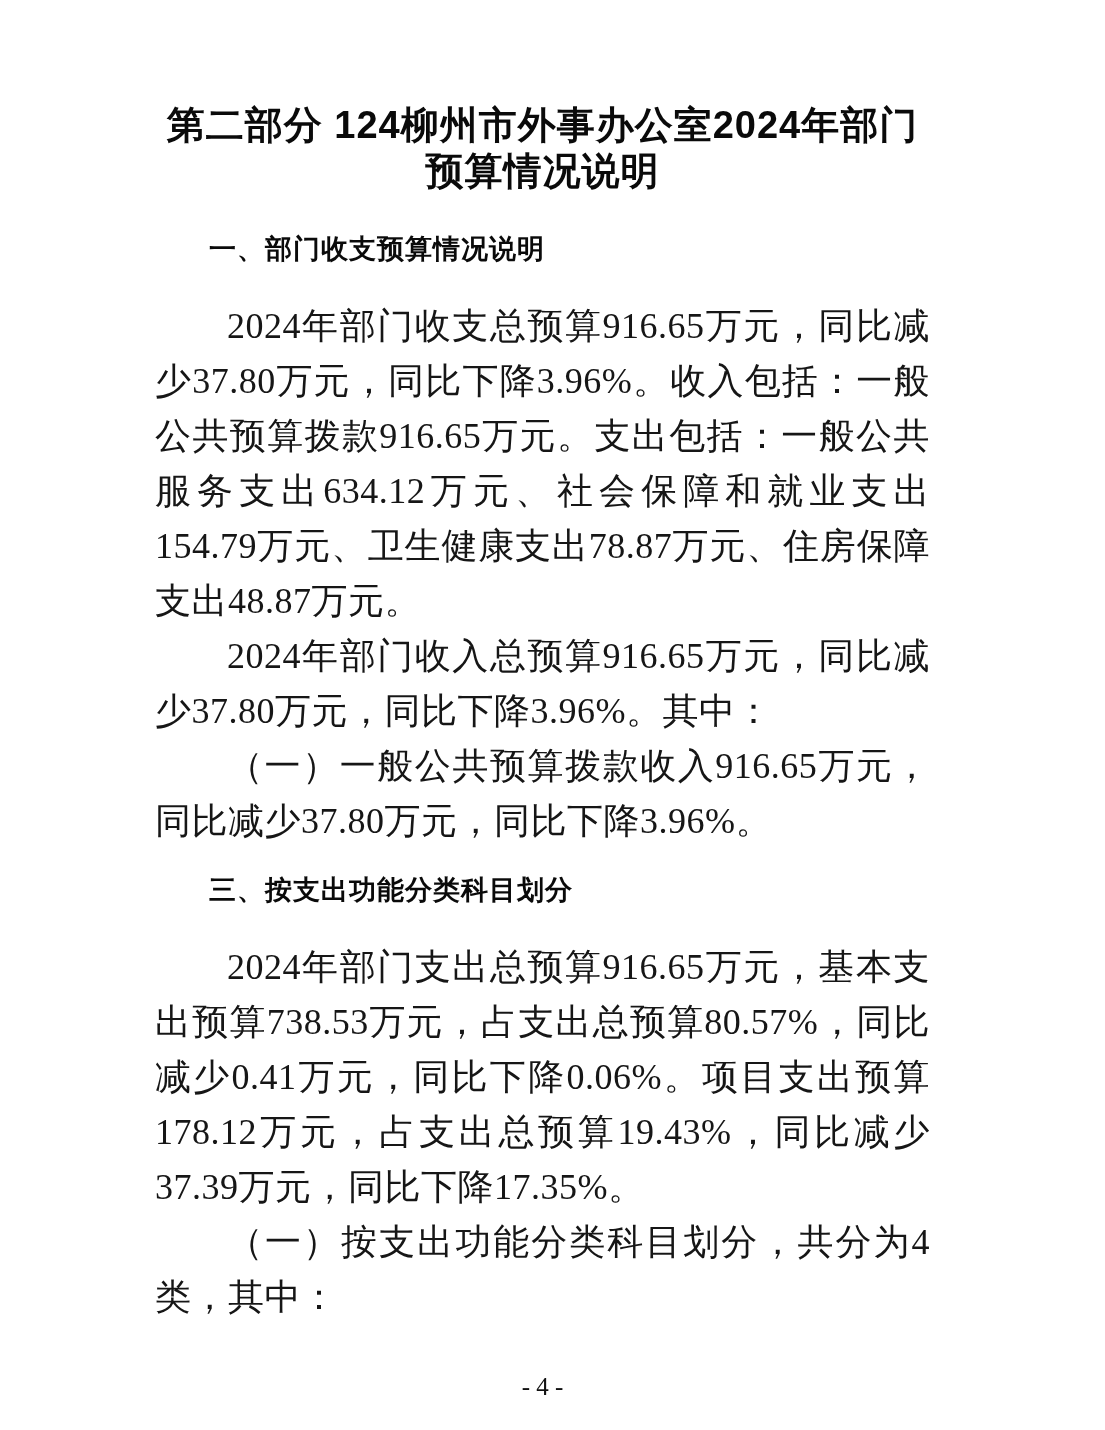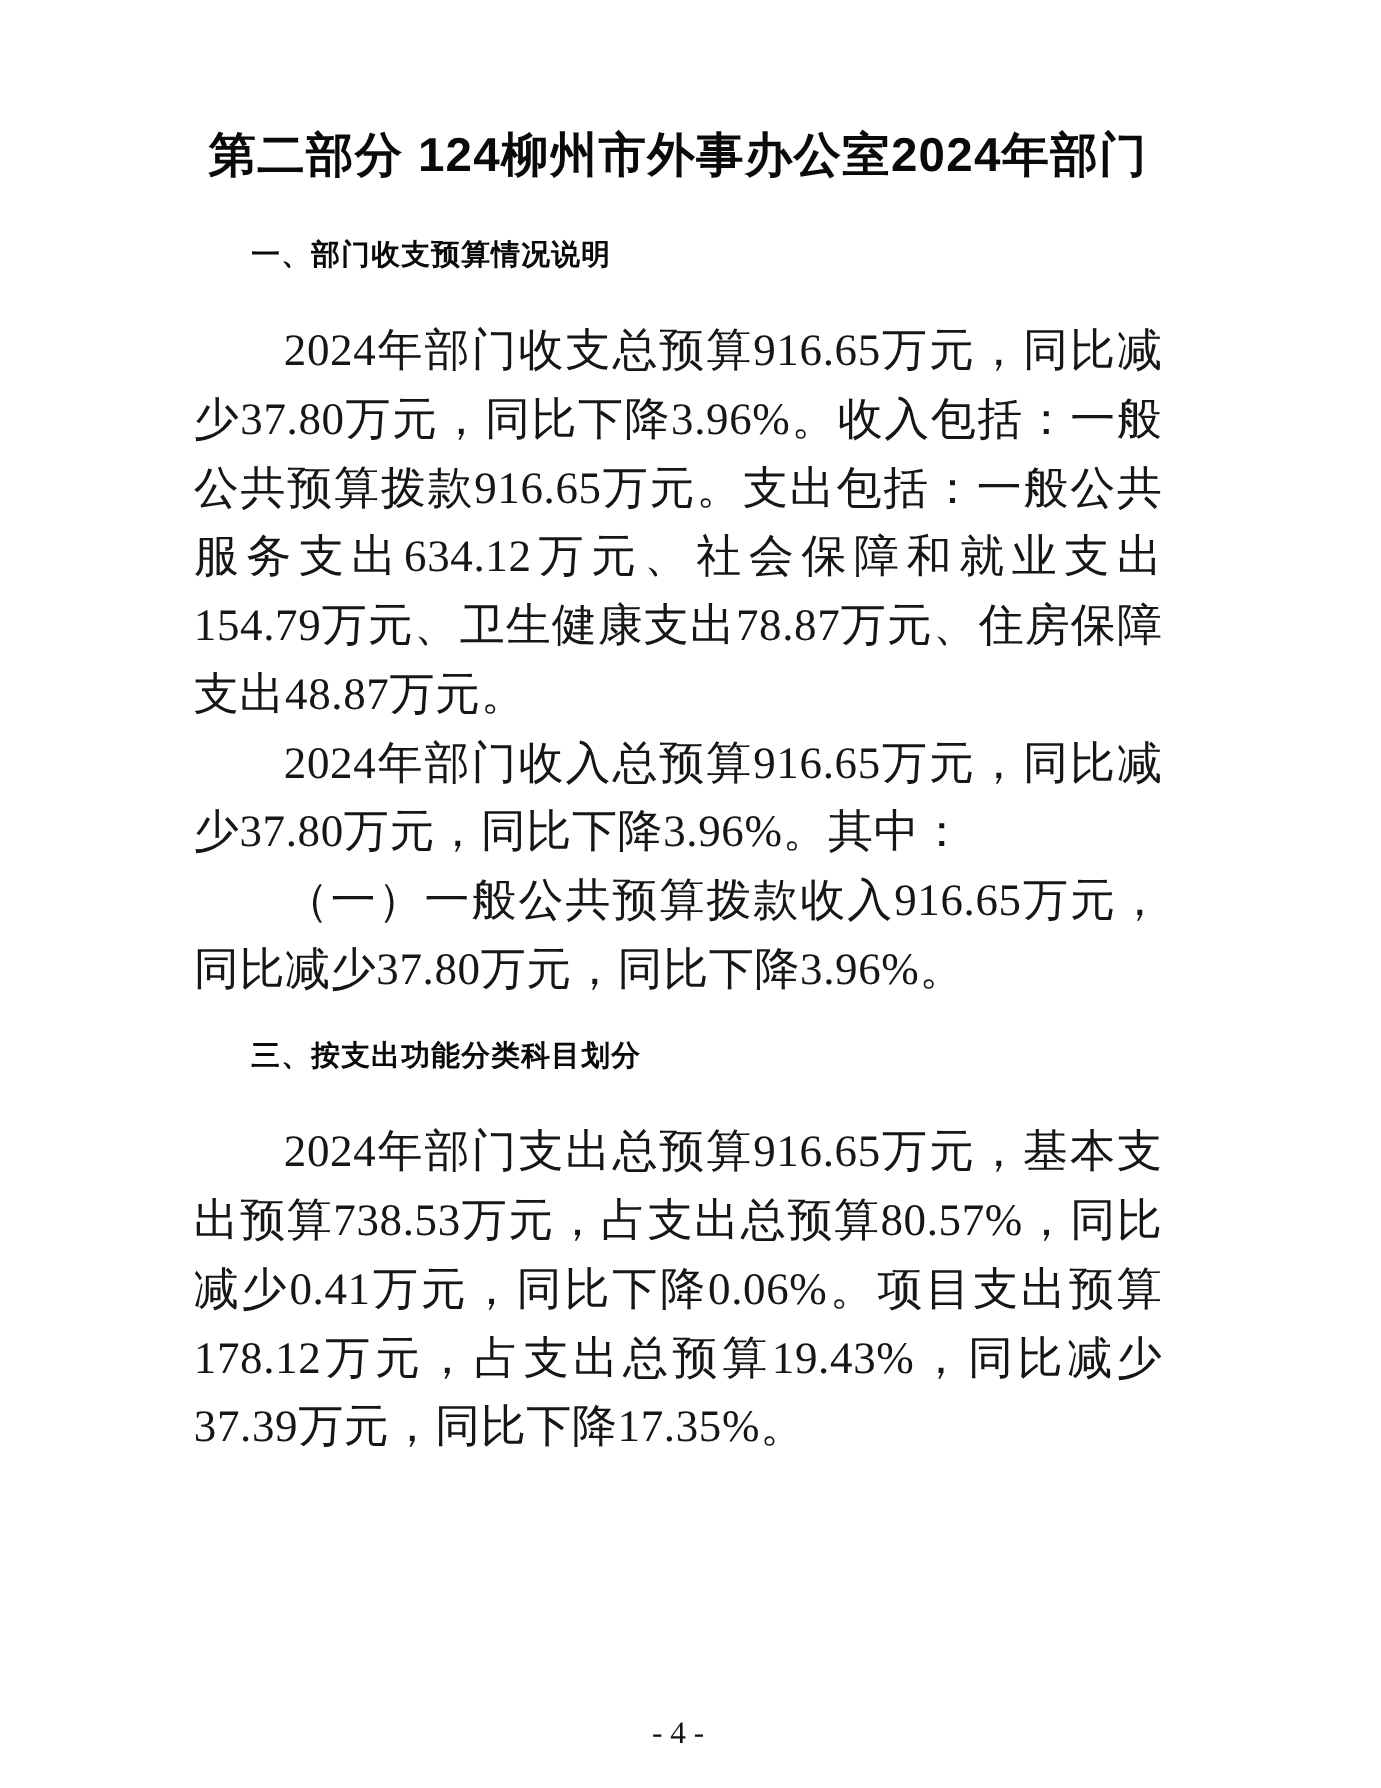--- a/index.html
+++ b/index.html
@@ -34,21 +34,21 @@
     color: #0a0a0a;
   }
   .doc-title .title-line {
     display: block;
     white-space: nowrap;
   }
   .sec-heading {
     margin: 14px 0 22px 0;
     font-family: "Liberation Sans", sans-serif;
     font-weight: bold;
-    font-size: 23px;
+    font-size: 27px;
     line-height: 55px;
     text-indent: 2em;
     letter-spacing: 1px;
     color: #0a0a0a;
   }
   .sec-heading.first {
     margin-top: 28px;
   }
   .body-para {
     margin: 0;
@@ -71,27 +71,29 @@
   }
 </style>
 </head>
 <body>
 
 <div class="page">
   <div class="content">
 
     <h1 class="doc-title">
       <span class="title-line">第二部分 124柳州市外事办公室2024年部门</span>
+      <span class="title-line">预算情况说明</span>
     </h1>
 
     <h2 class="sec-heading first">一、部门收支预算情况说明</h2>
     <p class="body-para">2024年部门收支总预算916.65万元，同比减少37.80万元，同比下降3.96%。收入包括：一般公共预算拨款916.65万元。支出包括：一般公共服务支出634.12万元、社会保障和就业支出154.79万元、卫生健康支出78.87万元、住房保障支出48.87万元。</p>
 
     <p class="body-para">2024年部门收入总预算916.65万元，同比减少37.80万元，同比下降3.96%。其中：</p>
     <p class="body-para">（一）一般公共预算拨款收入916.65万元，同比减少37.80万元，同比下降3.96%。</p>
 
     <h2 class="sec-heading">三、按支出功能分类科目划分</h2>
     <p class="body-para">2024年部门支出总预算916.65万元，基本支出预算738.53万元，占支出总预算80.57%，同比减少0.41万元，同比下降0.06%。项目支出预算178.12万元，占支出总预算19.43%，同比减少37.39万元，同比下降17.35%。</p>
+    <p class="body-para">（一）按支出功能分类科目划分，共分为4类，其中：</p>
 
   </div>
 
   <div class="page-footer">- 4 -</div>
 </div>
 
 </body></html>

